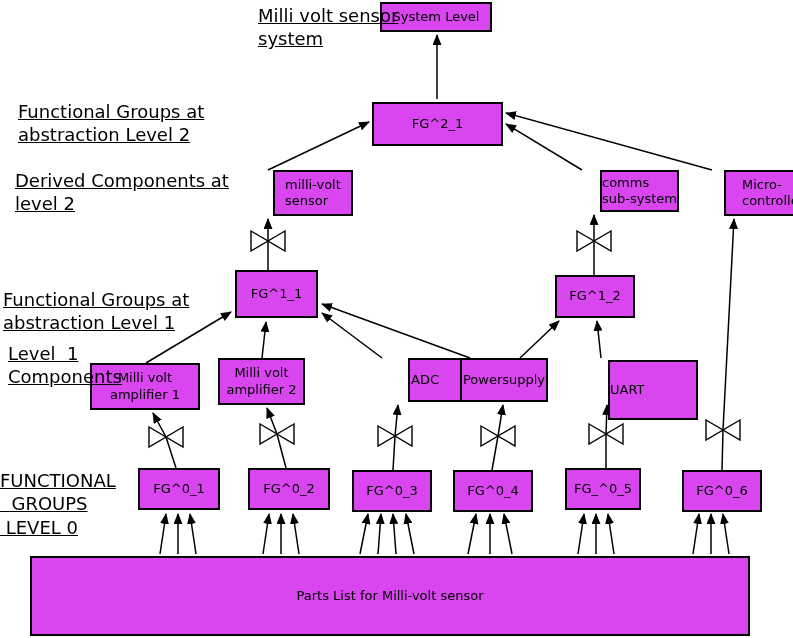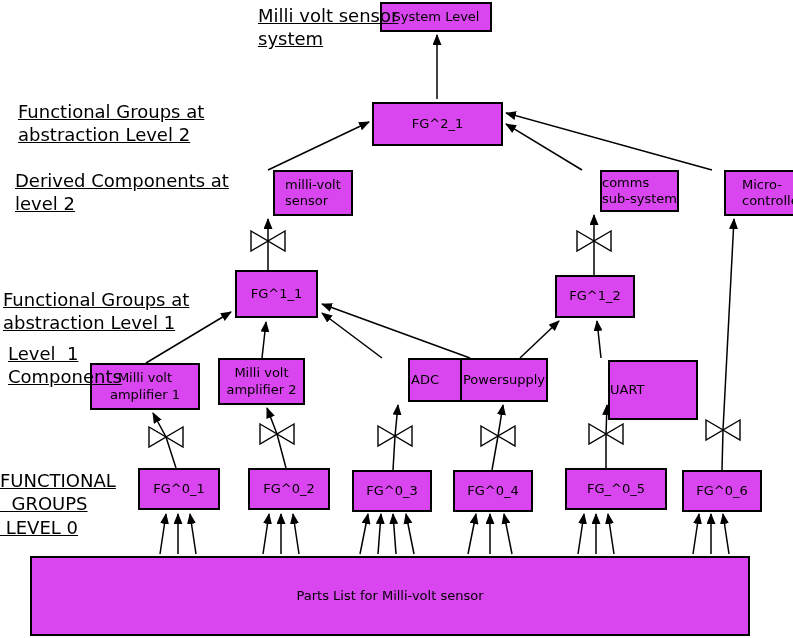--- a/index.html
+++ b/index.html
@@ -108,21 +108,21 @@
   <div class="box" style="left:218px;top:358px;width:87px;height:47px">Milli volt
 amplifier 2</div>
   <div class="box left" style="left:363px;top:358px;width:105px;height:44px;padding-left:1px">ADC</div>
   <div class="box" style="left:460px;top:358px;width:88px;height:44px">Powersupply</div>
   <div class="box left" style="left:563px;top:360px;width:90px;height:60px;">UART</div>
 
   <div class="box" style="left:138px;top:468px;width:82px;height:42px">FG^0_1</div>
   <div class="box" style="left:248px;top:468px;width:82px;height:42px">FG^0_2</div>
   <div class="box" style="left:352px;top:470px;width:80px;height:42px">FG^0_3</div>
   <div class="box" style="left:453px;top:470px;width:80px;height:42px">FG^0_4</div>
-  <div class="box" style="left:565px;top:468px;width:102px;height:42px">FG_^0_5</div>
+  <div class="box" style="left:565px;top:468px;width:76px;height:42px">FG_^0_5</div>
   <div class="box" style="left:682px;top:470px;width:80px;height:42px">FG^0_6</div>
 
   <div class="box" style="left:30px;top:556px;width:720px;height:80px">Parts List for Milli-volt sensor</div>
 
   <div class="label" style="left:258px;top:4px">Milli volt sensor
 system</div>
   <div class="label" style="left:18px;top:100px">Functional Groups at
 abstraction Level 2</div>
   <div class="label" style="left:15px;top:169px">Derived Components at
 level 2</div>

